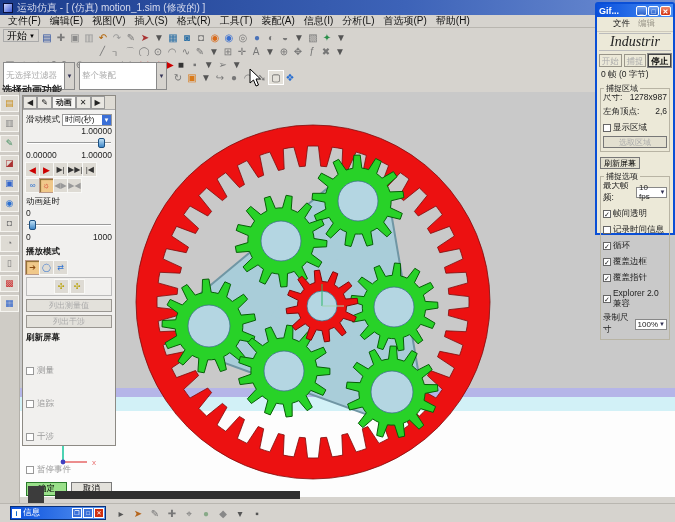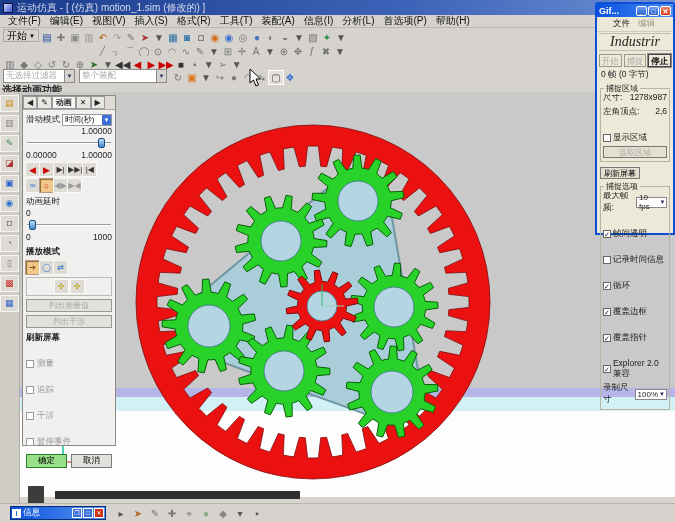--- a/index.html
+++ b/index.html
@@ -15,21 +15,21 @@
     border-bottom:1px solid #b9b6b0; font-size:10px; display:flex; align-items:center; gap:1px; padding-left:4px; color:#111; }
   .menubar span { padding:0 4px; }
 
   .tbrow { position:absolute; left:0; width:675px; background:#d6d3ce; display:flex; align-items:center; gap:1px; padding-left:3px; }
   .tb1 { top:28px; height:15px; } .tb2 { top:43px; height:13px; padding-left:95px; }
   .tb3 { top:56px; height:13px; } .tb4 { top:69px; height:14px; }
   .tbi { display:inline-flex; align-items:center; justify-content:center; min-width:14px; height:13px;
     font-size:10px; line-height:13px; color:#777; }
   .tbi.raised { outline:1px solid #fff; box-shadow:1px 1px 0 #8a8a8a; background:#e4e1da; }
   .startbtn { font-size:10px; color:#000; background:#d6d3ce; border:1px solid #aaa; padding:0 3px; height:13px; display:inline-flex; align-items:center; gap:2px; }
-  .combo { height:14px; background:#fff; border:1px solid #8a8a8a; font-size:8.5px; color:#aaa;
+  .combo { height:28px; background:#fff; border:1px solid #8a8a8a; font-size:8.5px; color:#aaa;
     display:inline-flex; align-items:center; justify-content:space-between; padding-left:2px; margin-right:3px; }
   .combo .da { width:10px; height:100%; background:#d6d3ce; border-left:1px solid #8a8a8a; color:#335; font-size:6px; display:flex; align-items:center; justify-content:center; }
   .cueline { position:absolute; left:2px; top:83px; font-size:10px; font-weight:bold; color:#222; }
 
   
   .resbar { position:absolute; left:0; top:92px; width:20px; height:424px; background:#cfccc6; border-right:1px solid #b3b0aa; }
   .resbar .tbi { width:17px; height:15px; margin:1px; background:#dedbd4; outline:1px solid #f5f4f0; box-shadow:1px 1px 0 #8f8c86; font-size:9px; }
 
   
   #gfx { position:absolute; left:20px; top:92px; }
@@ -51,21 +51,21 @@
   .minmax { display:flex; justify-content:space-between; }
   .vcr { display:flex; gap:1px; margin-top:3px; }
   .vbtn { flex:0 0 auto; min-width:13px; height:13px; background:#dedbd4; outline:1px solid #f8f8f6; box-shadow:1px 1px 0 #8f8c86;
     font-size:8px; display:inline-flex; align-items:center; justify-content:center; color:#333; }
   .vbtn.red { color:#c00; font-size:9px; }
   .vbtn.pressed { background:#f0c88a; box-shadow:inset 1px 1px 1px #8a6a30; outline:1px solid #b98; }
   .group { border:1px solid #bbb; padding:2px; margin-top:3px; display:flex; gap:3px; justify-content:center; }
   .pbtn { display:block; width:100%; margin-top:3px; height:13px; background:#e3e1db; border:1px solid #9a9792;
     font-size:8px; color:#aaa; text-align:center; line-height:12px; }
   .sect { margin-top:4px; font-weight:bold; }
-  .chk { display:flex; align-items:center; gap:3px; margin-top:14px; color:#999; }
+  .chk { display:flex; align-items:center; gap:3px; margin-top:21px; color:#999; }
   .chk .box { width:8px; height:8px; border:1px solid #999; background:#fff; font-size:7px; line-height:8px; text-align:center; color:#222; }
   .okrow { display:flex; gap:4px; margin-top:6px; }
   .okrow button { flex:1; height:14px; font-size:8.5px; border:1px solid #7a7a7a; background:#e3e1db; }
   .okrow .ok { background:#9ae08a; border-color:#2a7a2a; }
 
   
   .gifwin { position:absolute; left:595px; top:2px; width:80px; height:233px; background:#ece9d8;
     border:2px solid #0a4fd6; border-radius:3px 3px 0 0; font-size:8.5px; color:#222; }
   .gtitle { height:13px; background:linear-gradient(90deg,#0a50dd,#4a90f4); color:#fff; font-weight:bold;
     display:flex; align-items:center; padding:0 2px; font-size:9px; }
@@ -76,21 +76,21 @@
   .gmenu { display:flex; gap:8px; padding:1px 16px; border-bottom:1px solid #cfcabc; }
   .gmenu span.dis { color:#9a968a; }
   .brand { text-align:center; font-style:italic; font-family:"Liberation Serif",serif; border-top:1px solid #bbb; border-bottom:1px solid #bbb; margin:1px 2px; font-size:14px; }
   .gbtns { display:flex; gap:2px; padding:2px; }
   .gbtn { flex:1; height:13px; border:1px solid #9a968a; background:#ece9d8; font-size:8.5px; color:#aaa; text-align:center; line-height:12px; }
   .gbtn.on { color:#000; font-weight:bold; border:1px solid #444; box-shadow:0 0 0 1px #888; }
   .gframes { padding:0 4px 2px 4px; }
   .gbox { border:1px solid #b8b4a4; margin:2px 3px; padding:1px 2px 3px 2px; position:relative; }
   .gbox .cap { position:absolute; top:-6px; left:3px; background:#ece9d8; padding:0 2px; font-size:8px; }
   .kv { display:flex; justify-content:space-between; margin-top:2px; }
-  .gchk { display:flex; align-items:center; gap:2px; margin-top:14px; }
+  .gchk { display:flex; align-items:center; gap:2px; margin-top:4px; }
   .gchk .box { width:8px; height:8px; border:1px solid #666; background:#fff; font-size:7px; line-height:8px; text-align:center; }
   .gcombo { display:inline-flex; border:1px solid #888; background:#fff; height:11px; align-items:center; font-size:8px; padding-left:2px; }
   .gcombo .da { width:8px; color:#335; font-size:6px; text-align:center; }
   .gsmallbtn { height:12px; border:1px solid #777; background:#e3e0d0; font-size:8px; padding:0 3px; }
   .gsmallbtn.dis { color:#aaa; }
   .refresh { margin:3px 3px 0 3px; }
 
   
   .darkbar1 { position:absolute; left:28px; top:486px; width:16px; height:17px; background:#3c3c3c; }
   .darkbar2 { position:absolute; left:55px; top:491px; width:245px; height:8px; background:#2f2f2f; }

